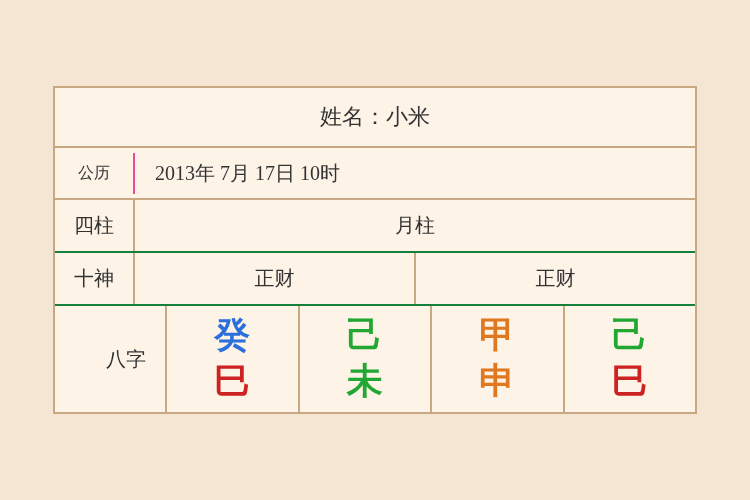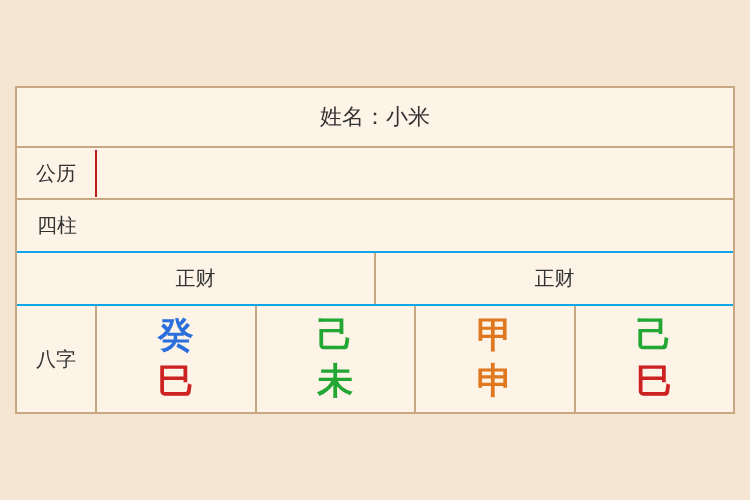--- a/index.html
+++ b/index.html
@@ -6,21 +6,21 @@
     body {
       width: 750px;
       height: 500px;
       background: #f5e6d3;
       font-family: "SimSun", "宋体", serif;
       display: flex;
       align-items: center;
       justify-content: center;
     }
     .container {
-      width: 720px;
+      width: 644px;
       background: #fdf3e7;
       border: 2px solid #c8a882;
     }
     .header-row {
       display: flex;
       justify-content: space-around;
       align-items: center;
       padding: 14px 30px;
       font-size: 22px;
       color: #333;
@@ -29,39 +29,39 @@
     .info-row {
       display: flex;
       border-bottom: 2px solid #c8a882;
       min-height: 52px;
       align-items: center;
     }
     .info-label {
       width: 80px;
       min-width: 80px;
       text-align: left;
-      font-size: 20px;
+      font-size: 16px;
       color: #333;
-      border-right: 2px solid #b91c1c;
+      border-right: 2px solid #ec4899;
       padding: 10px 0;
       display: flex;
       align-items: center;
       justify-content: center;
     }
     .info-value {
       flex: 1;
       font-size: 20px;
       color: #333;
       padding: 10px 20px;
       display: flex;
       align-items: center;
     }
     .grid-row {
       display: flex;
-      border-bottom: 2px solid #0ea5e9;
+      border-bottom: 2px solid #15803d;
     }
     .grid-row:last-child {
       border-bottom: none;
     }
     .grid-cell {
       flex: 1;
       text-align: center;
       padding: 12px 5px;
       font-size: 20px;
       color: #333;
@@ -73,20 +73,21 @@
     .grid-cell:last-child {
       border-right: none;
     }
     .grid-cell.label-cell {
       max-width: 80px;
       min-width: 80px;
     }
     .bazhi-row {
       display: flex;
       min-height: 100px;
+      padding-left: 32px;
     }
     .bazhi-cell {
       flex: 1;
       text-align: center;
       border-right: 2px solid #c8a882;
       display: flex;
       flex-direction: column;
       align-items: center;
       justify-content: center;
       padding: 10px 5px;
@@ -121,28 +122,31 @@
 <body>
 
 <div class="container">
 
   <div class="header-row">
     <span>姓名：小米</span>
   </div>
 
   <div class="info-row">
     <div class="info-label">公历</div>
+    <div class="info-value">2013年 7月 17日 10时</div>
   </div>
 
 
   <div class="grid-row">
     <div class="grid-cell label-cell">四柱</div>
+    <div class="grid-cell">月柱</div>
   </div>
 
   <div class="grid-row">
+    <div class="grid-cell label-cell">十神</div>
     <div class="grid-cell">正财</div>
     <div class="grid-cell">正财</div>
   </div>
 
   <div class="bazhi-row">
     <div class="bazhi-cell label-cell">
       <span>八字</span>
     </div>
     <div class="bazhi-cell">
       <span class="char-top color-blue">癸</span>

